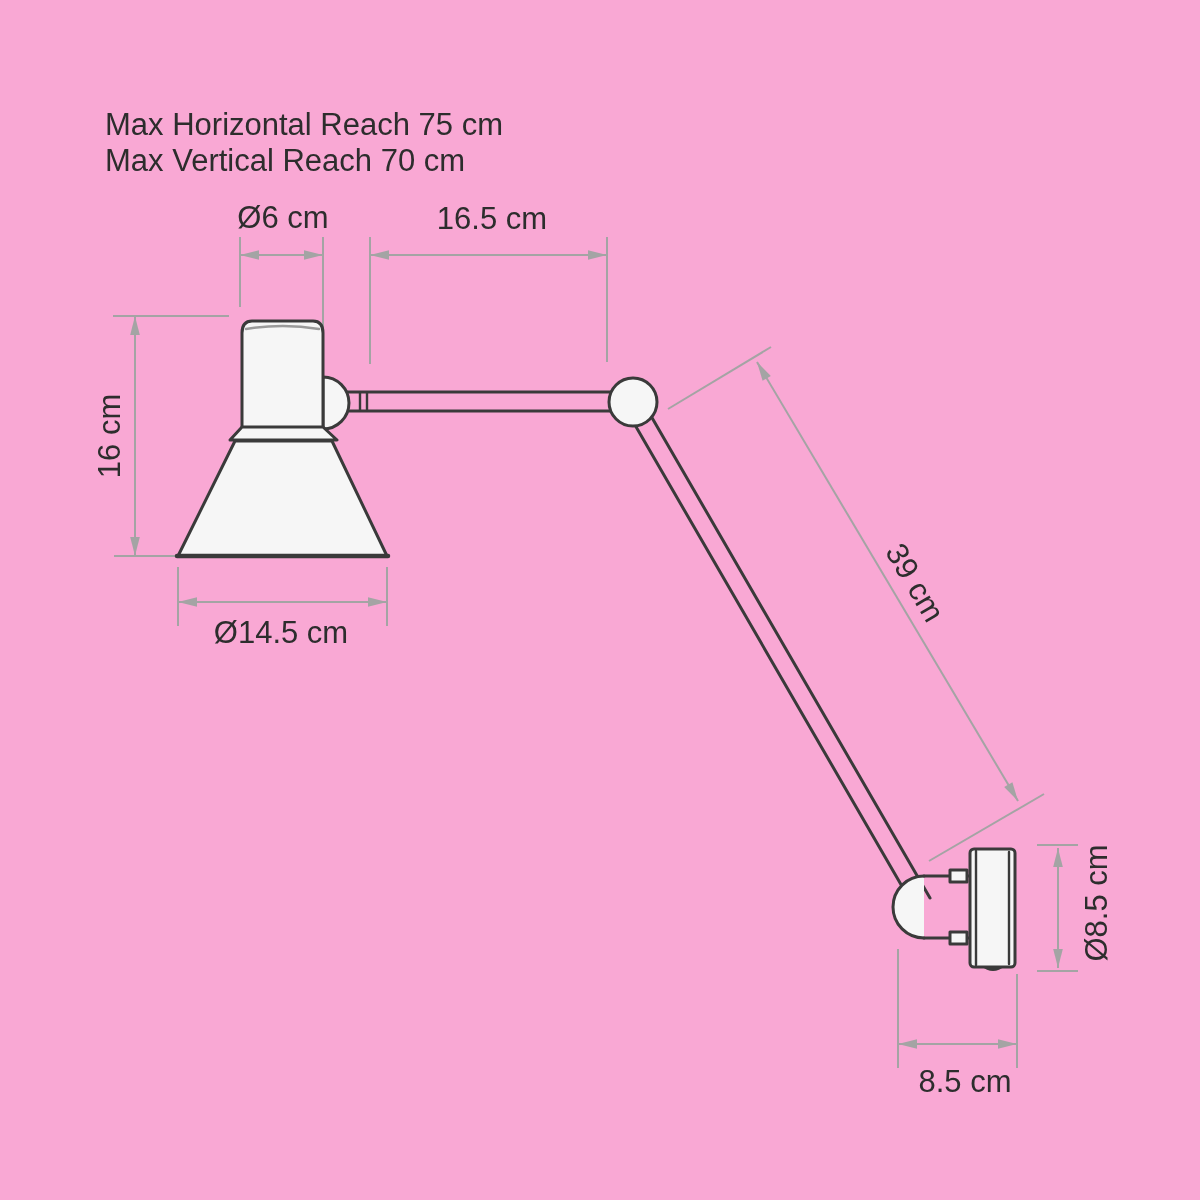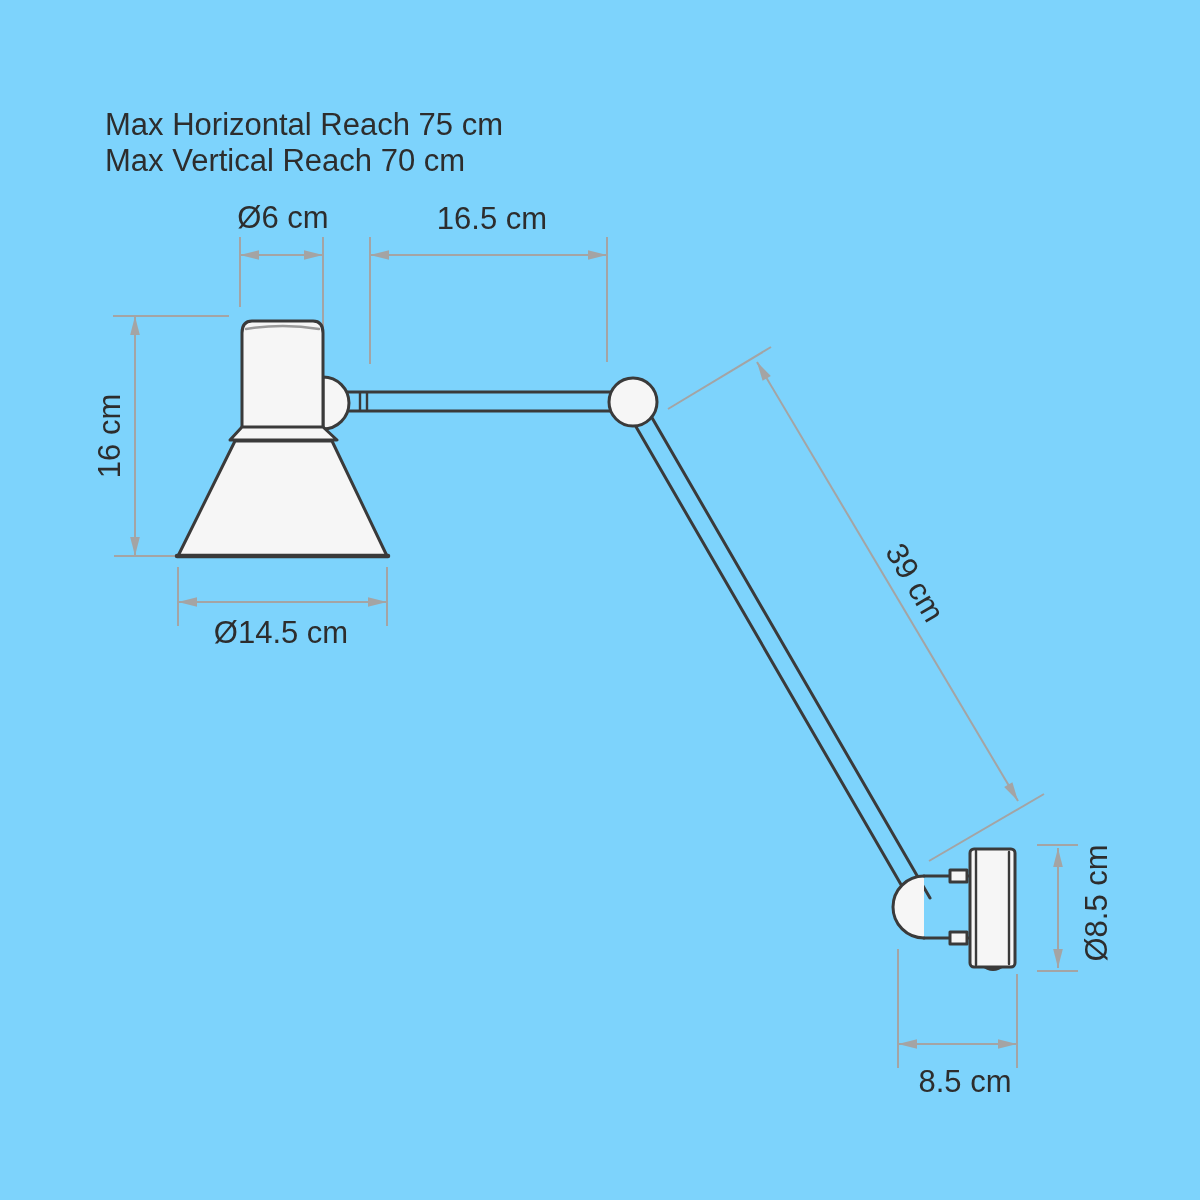--- a/index.html
+++ b/index.html
@@ -1,19 +1,19 @@
 <!DOCTYPE html>
 <html><head>
 <meta charset="utf-8">
 <style>
   html,body{margin:0;padding:0;}
   .canvas{
     position:relative;
     width:1200px;height:1200px;
-    background:#7dd3fc;
+    background:#f9a8d4;
     overflow:hidden;
     font-family:"Liberation Sans", sans-serif;
   }
   svg{display:block;}
   
   .part{
     fill:#f6f6f6;
     stroke:#3a3a3a;
     stroke-width:3;
     stroke-linejoin:round;

